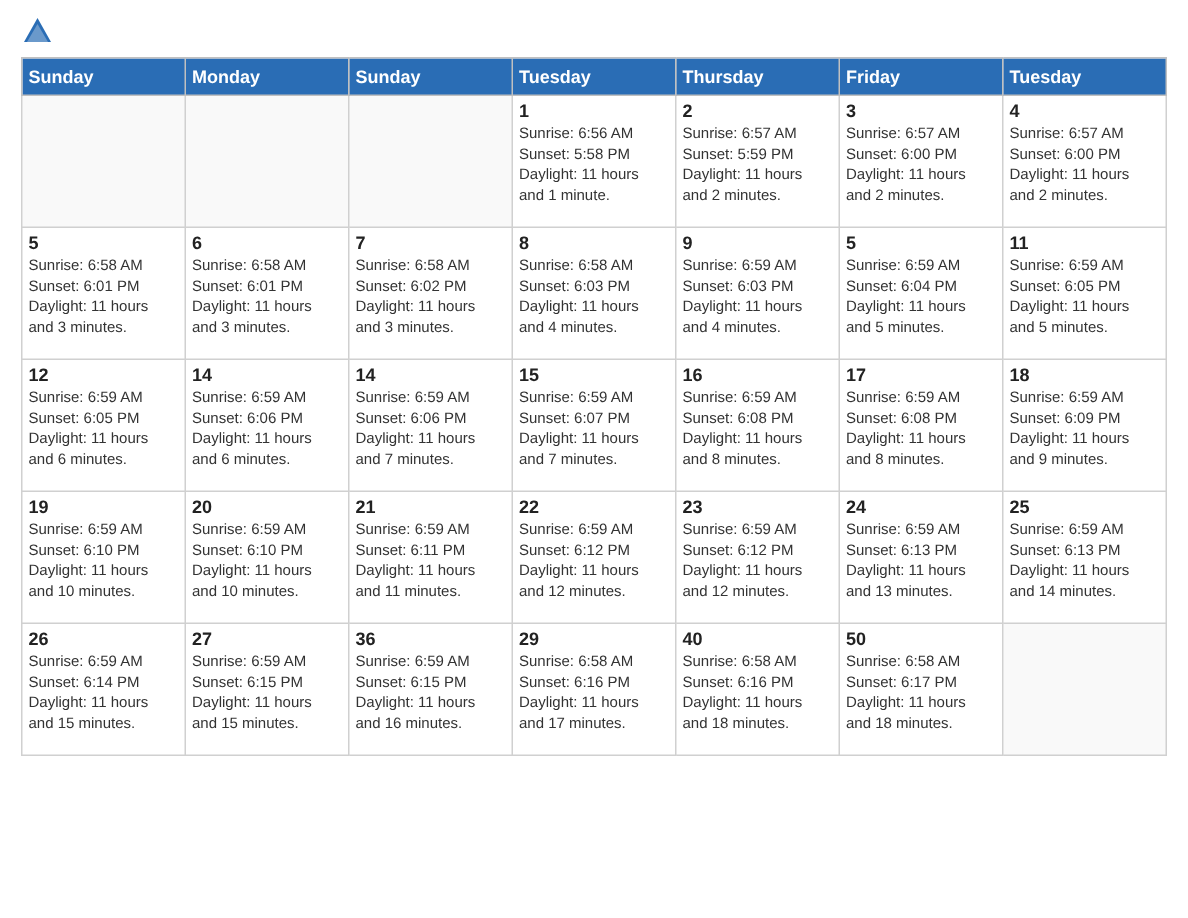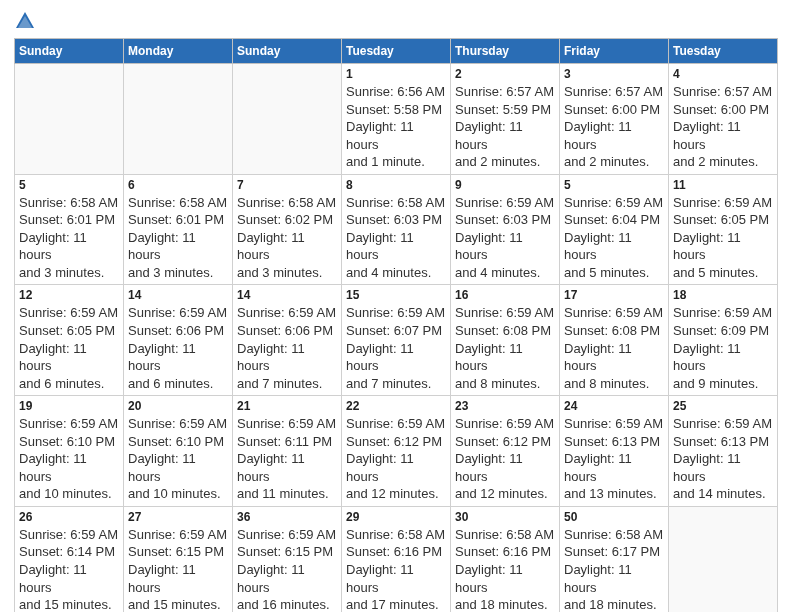--- a/index.html
+++ b/index.html
@@ -83,21 +83,21 @@
       background: #f9f9f9;
     }
     .day-number {
       font-size: 12px;
       font-weight: bold;
       color: #222;
       display: block;
       margin-bottom: 2px;
     }
     .cell-info {
-      font-size: 13px;
+      font-size: 10px;
       color: #333;
       line-height: 1.35;
     }
   </style>
 </head>
 <body>
 
 <div class="container">
   <div class="header">
     <div class="logo">
@@ -253,21 +253,21 @@
           </td>
           <td>
             <span class="day-number">36</span>
             <div class="cell-info">Sunrise: 6:59 AM<br>Sunset: 6:15 PM<br>Daylight: 11 hours<br>and 16 minutes.</div>
           </td>
           <td>
             <span class="day-number">29</span>
             <div class="cell-info">Sunrise: 6:58 AM<br>Sunset: 6:16 PM<br>Daylight: 11 hours<br>and 17 minutes.</div>
           </td>
           <td>
-            <span class="day-number">30</span>
+            <span class="day-number">40</span>
             <div class="cell-info">Sunrise: 6:58 AM<br>Sunset: 6:16 PM<br>Daylight: 11 hours<br>and 18 minutes.</div>
           </td>
           <td>
             <span class="day-number">50</span>
             <div class="cell-info">Sunrise: 6:58 AM<br>Sunset: 6:17 PM<br>Daylight: 11 hours<br>and 18 minutes.</div>
           </td>
           <td class="empty"></td>
         </tr>
       </tbody>
   </table>

